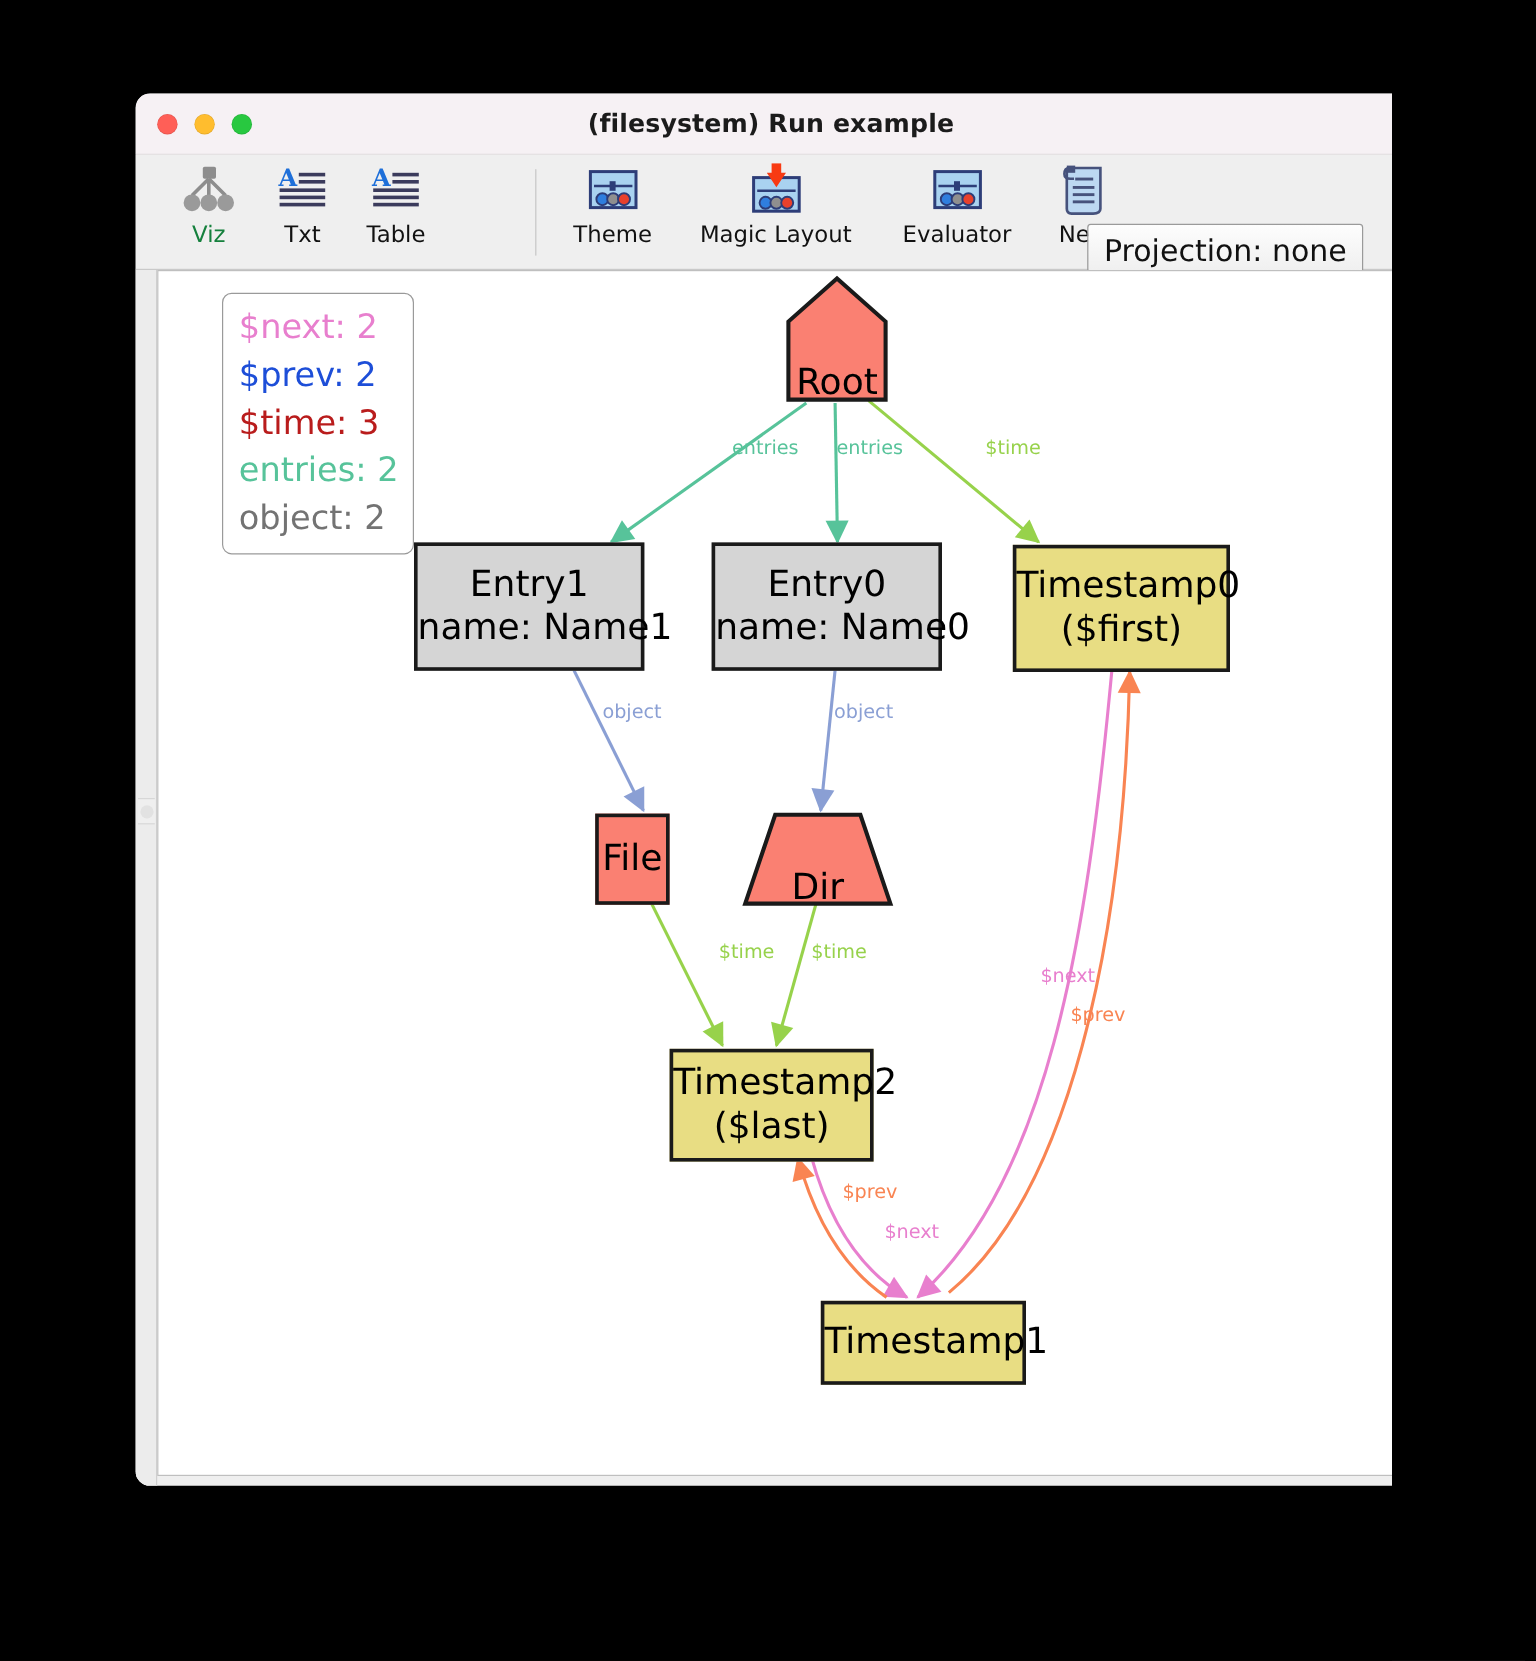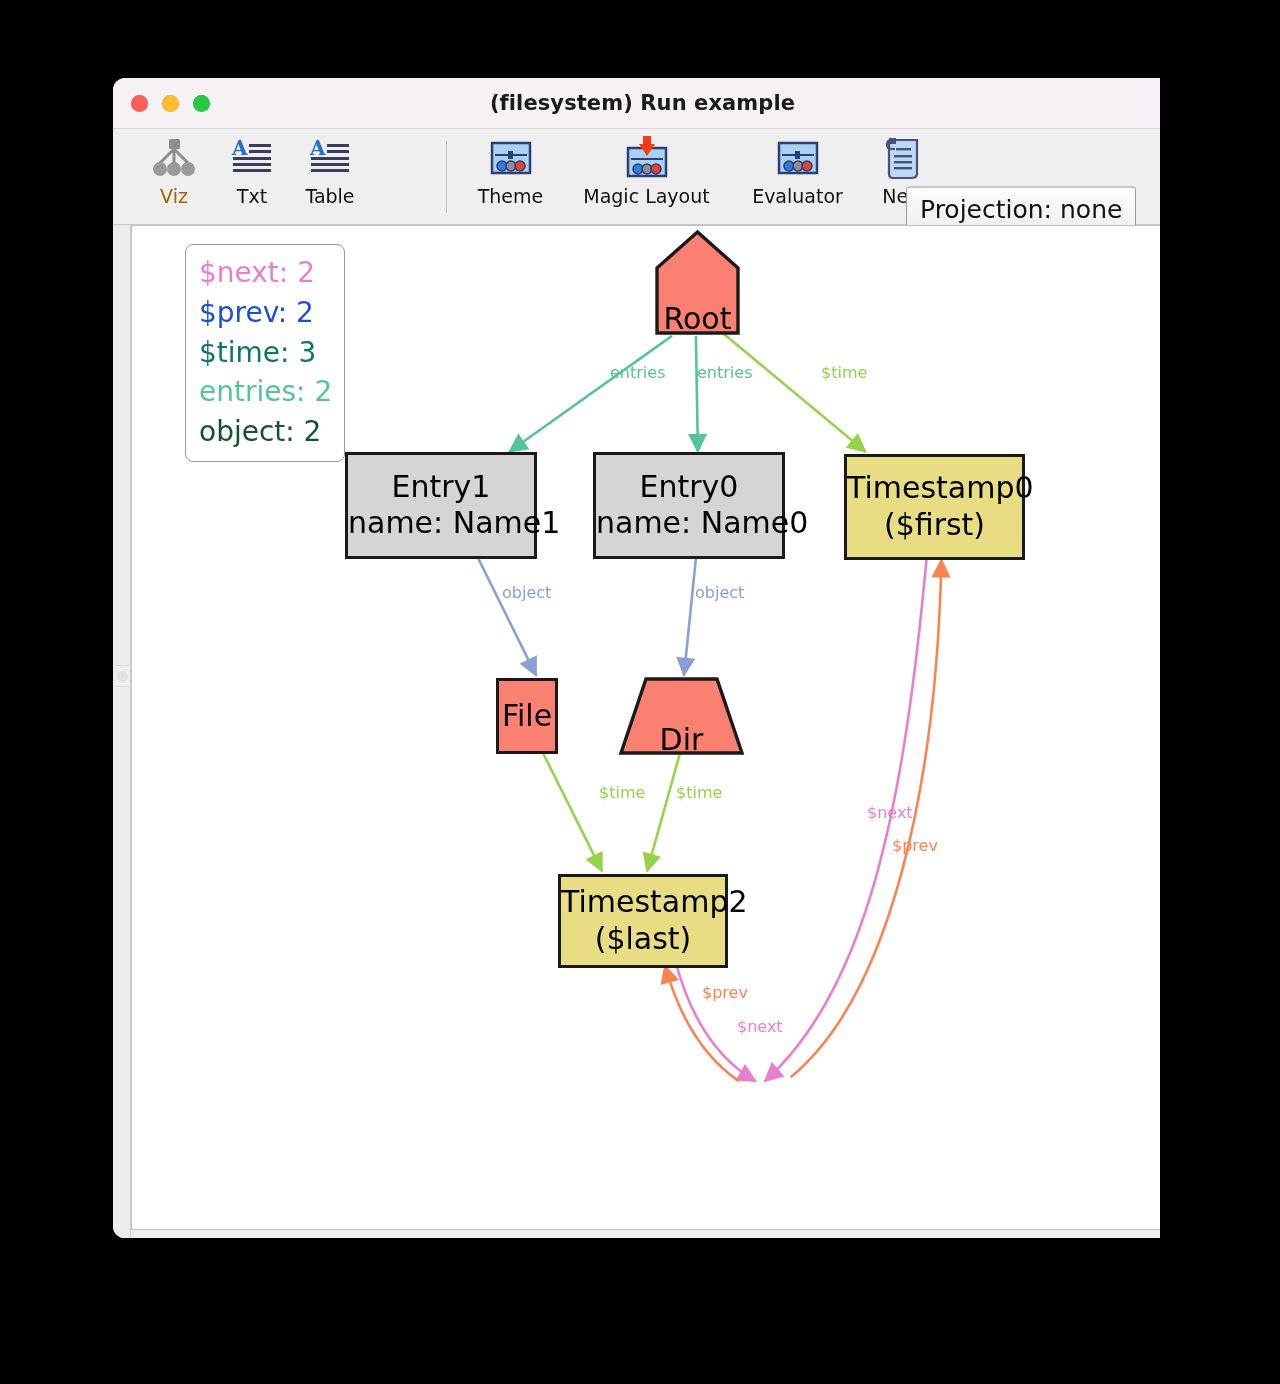--- a/index.html
+++ b/index.html
@@ -34,21 +34,21 @@
     border-bottom:1px solid #c9c9c9;
   }
   .tbgroup{position:absolute;top:0;height:95px;display:flex;align-items:flex-start;}
   .tbitem{
     width:78px;height:95px;display:flex;flex-direction:column;
     align-items:center;justify-content:flex-start;padding-top:6px;box-sizing:border-box;
     cursor:default;
   }
   .tbitem .ic{height:48px;display:flex;align-items:center;justify-content:center;}
   .tbitem .lb{font-size:19px;color:#111;margin-top:2px;white-space:nowrap;}
-  .tbitem.disabled .lb{color:#a16207;}
+  .tbitem.disabled .lb{color:#15803d;}
   .tbsep{position:absolute;top:12px;left:0;width:1px;height:72px;background:#c6c6c6;}
 
   #projbtn{
     position:absolute;left:793px;top:80px;transform:translateY(-50%);
     padding:7px 13px;font-size:25px;color:#111;
     background:linear-gradient(#fdfdfd,#eeeeee);
     border:1px solid #9a9a9a;border-radius:3px;white-space:nowrap;
   }
 
   
@@ -232,23 +232,23 @@
         <div id="splitterHandle">
           <i></i>
         </div>
       </div>
 
       <div id="canvas">
 
         <div id="legend">
           <div style="color:#e87fce">$next: 2</div>
           <div style="color:#1d4ed8">$prev: 2</div>
-          <div style="color:#0f766e">$time: 3</div>
+          <div style="color:#b91c1c">$time: 3</div>
           <div style="color:#57c39a">entries: 2</div>
-          <div style="color:#14532d">object: 2</div>
+          <div style="color:#737373">object: 2</div>
         </div>
 
         <svg class="edges" viewBox="0 0 1032 1004" preserveAspectRatio="none">
           <defs>
             <marker id="ag" markerWidth="9" markerHeight="9" refX="7.4" refY="4.5" orient="auto">
               <path d="M0.5,0.8 L8,4.5 L0.5,8.2 Z" fill="#57c39a"></path>
             </marker>
             <marker id="al" markerWidth="9" markerHeight="9" refX="7.4" refY="4.5" orient="auto">
               <path d="M0.5,0.8 L8,4.5 L0.5,8.2 Z" fill="#97d24b"></path>
             </marker>
@@ -333,17 +333,20 @@
             <path d="M3,77 L28,3 L99,3 L124,77 Z" fill="#fa8072" stroke="#1a1a1a" stroke-width="3.4" stroke-linejoin="miter"></path>
           </svg>
           <div class="nodelabel" style="top:46px;transform:none;">Dir</div>
         </div>
 
         <div class="node rect khaki" style="left:426px;top:648px;width:170px;height:94px;">
           <div class="nodelabel">Timestamp2
 ($last)</div>
         </div>
 
+        <div class="node rect khaki" style="left:552px;top:858px;width:171px;height:70px;">
+          <div class="nodelabel">Timestamp1</div>
+        </div>
 
       </div>
     </div>
   </div>
 </div>
 
 </body></html>

